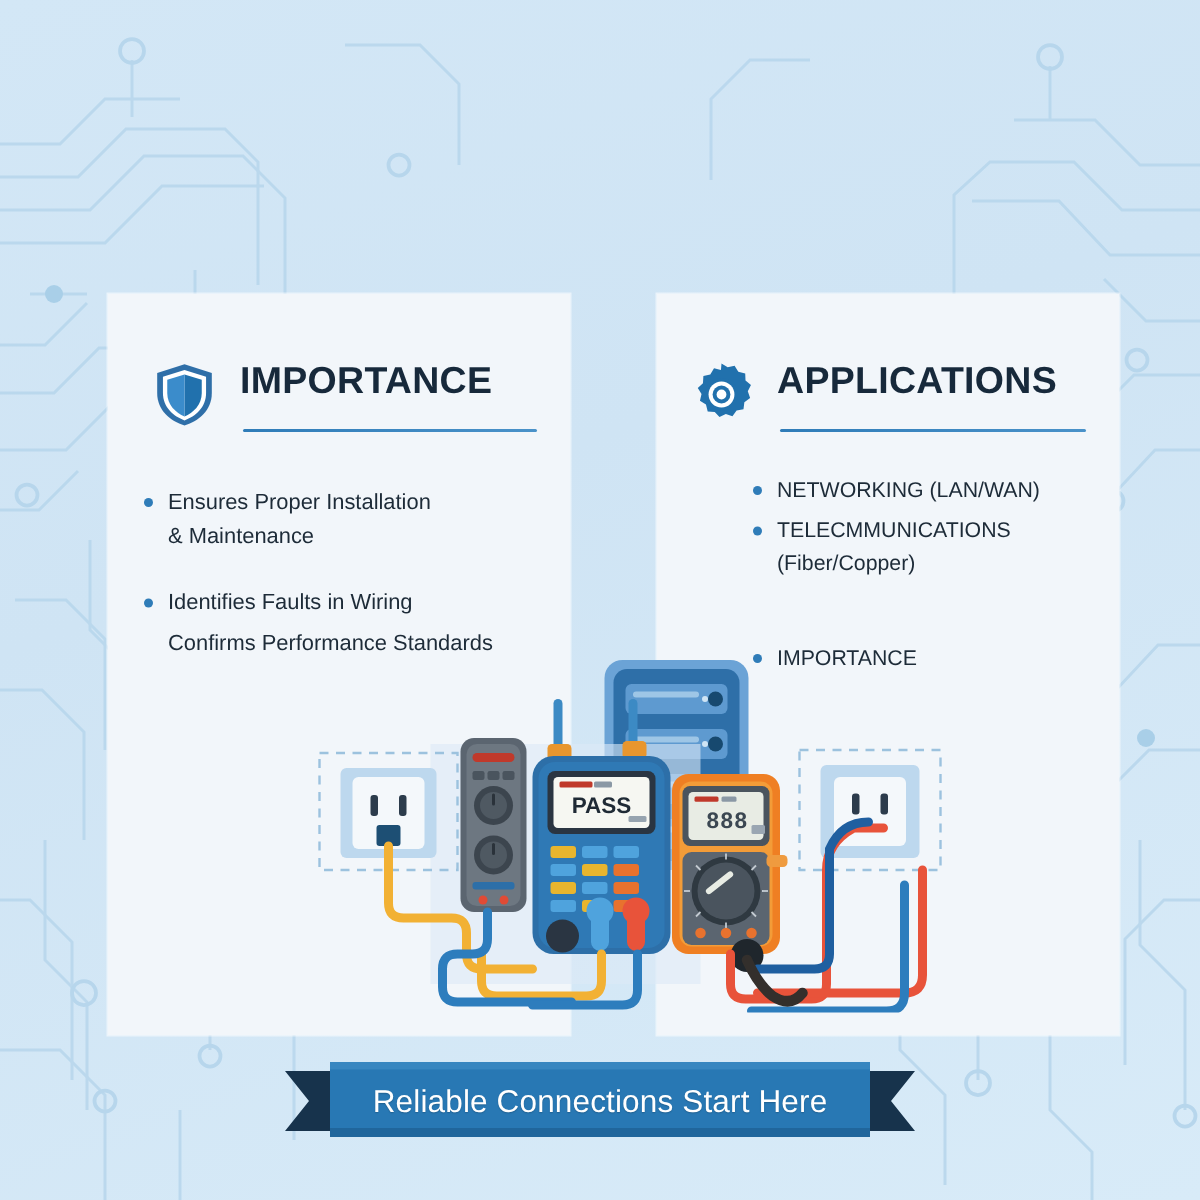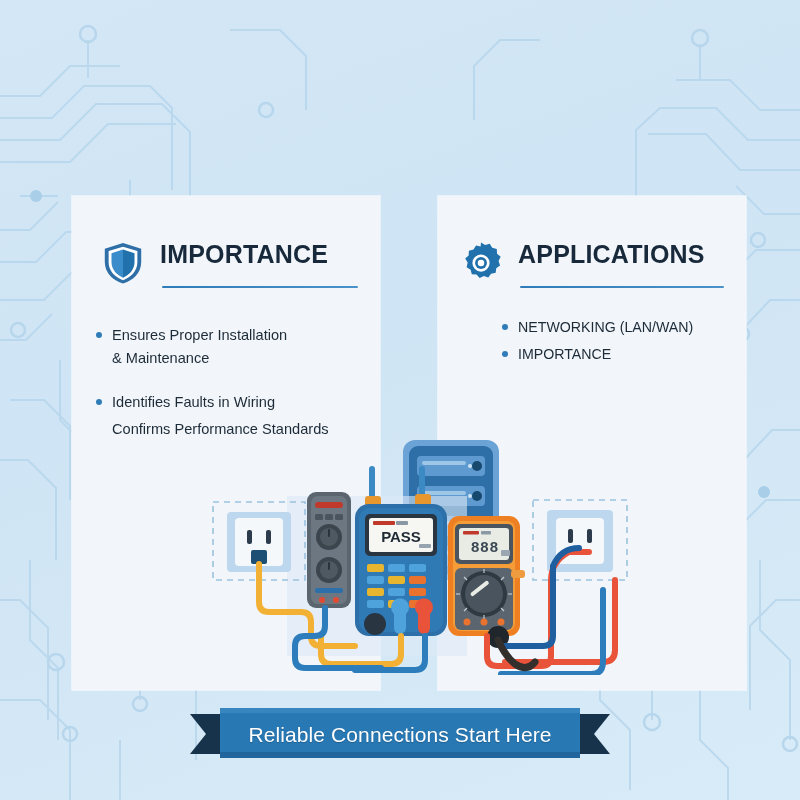--- a/index.html
+++ b/index.html
@@ -238,20 +238,25 @@
         <circle cx="24" cy="24" r="3.4" fill="#ffffff"></circle>
       </svg>
       <div class="panel-title">APPLICATIONS</div>
     </div>
     <div class="head-rule"></div>
     <ul class="bullets">
       <li class="bullet-item tight">
         <span class="dot"></span>
         <span style="white-space:pre-line">NETWORKING (LAN/WAN)</span>
       </li>
+      <li class="bullet-item gap-lg">
+        <span class="dot"></span>
+        <span style="white-space:pre-line">TELECMMUNICATIONS
+(Fiber/Copper)</span>
+      </li>
       <li class="bullet-item tight">
         <span class="dot"></span>
       </li>
       <li class="bullet-item nodot">
         
         <span style="white-space:pre-line">IMPORTANCE</span>
       </li>
     </ul>
   </div>
 

